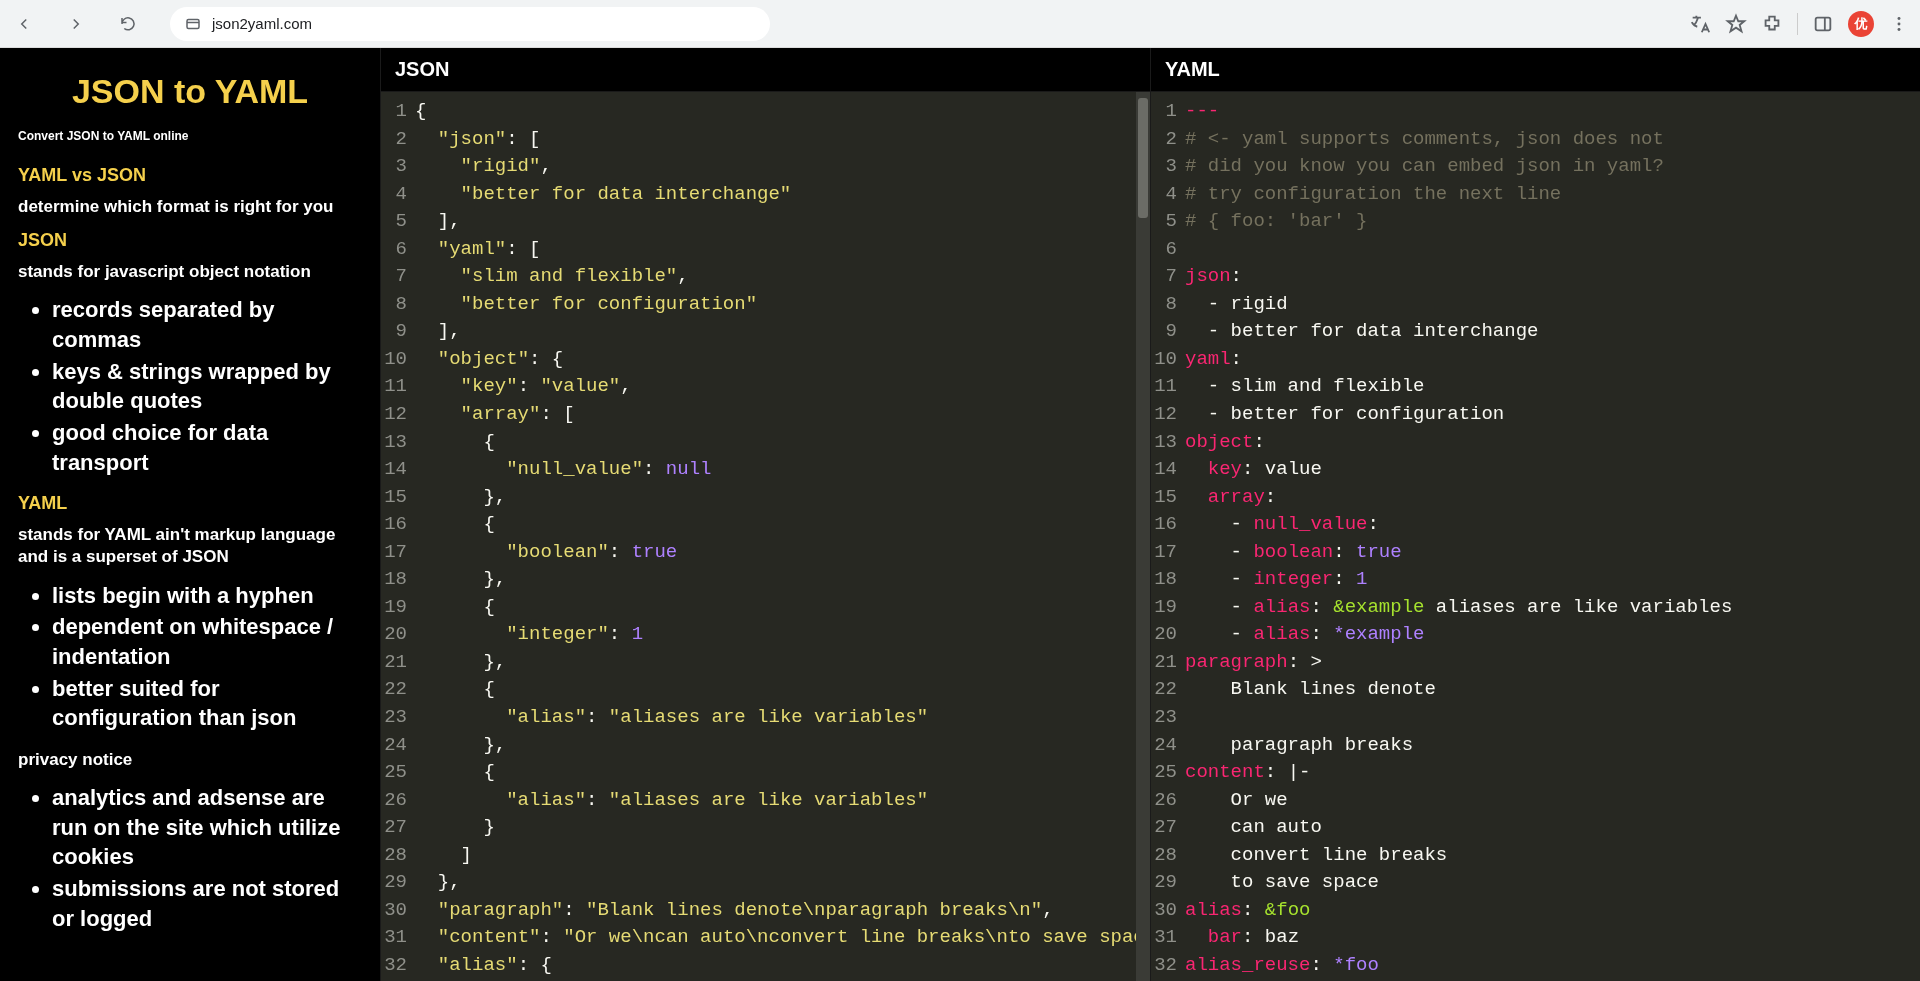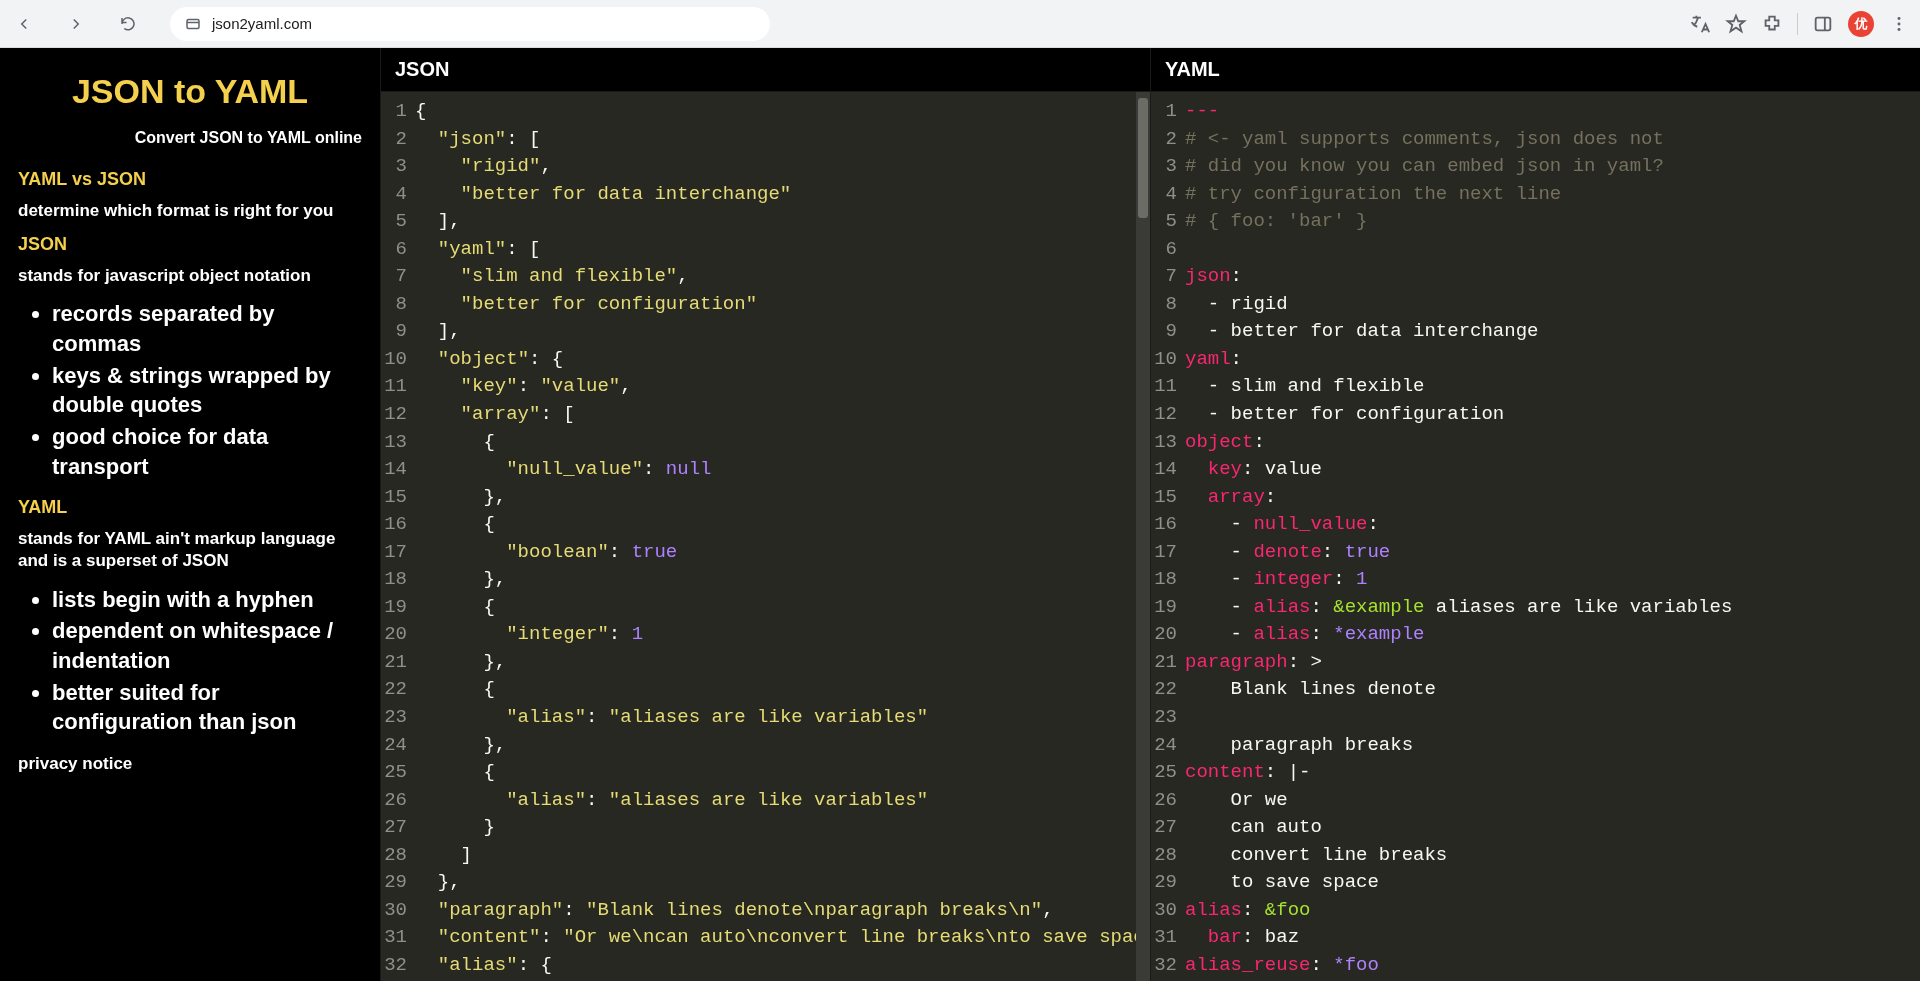--- a/index.html
+++ b/index.html
@@ -12,21 +12,21 @@
   .url-bar { flex:1; max-width: 600px; height: 34px; background:#fff; border-radius: 17px; display:flex; align-items:center; padding:0 14px; gap:10px; color:#202124; font-size:15px; margin-left:4px; }
   .url-icon { width:18px; height:18px; display:flex; align-items:center; justify-content:center; color:#5f6368; }
   .chrome-right { margin-left:auto; display:flex; align-items:center; gap:14px; }
   .chrome-ico { width:22px; height:22px; color:#5f6368; display:flex; align-items:center; justify-content:center; }
   .avatar { width:26px; height:26px; border-radius:50%; background:#ea4335; color:#fff; display:flex; align-items:center; justify-content:center; font-size:13px; font-weight:bold; }
 
   
   .app { display:flex; height: calc(100vh - 48px); background:#0f766e; color:#fff; }
   .sidebar { width: 380px; padding: 16px 18px; background:#000; overflow-y:auto; }
   .title { font-size: 34px; font-weight: 800; color:#f5d04c; text-align:center; margin: 8px 0 18px; }
-  .subtitle { font-size: 16px; font-weight:700; text-align:right; margin-bottom: 22px; }
+  .subtitle { font-size: 12px; font-weight:700; text-align:left; margin-bottom: 22px; }
   .sec-h { color:#f5d04c; font-weight:700; font-size:18px; margin: 6px 0 10px; }
   .sec-p { font-size:17px; font-weight:600; margin: 4px 0 12px; line-height:1.3; }
   .sidebar ul { list-style: disc; padding-left: 34px; margin: 4px 0 16px; }
   .sidebar li { font-size:22px; font-weight:600; line-height:1.35; margin:2px 0; }
 
   .panels { flex:1; display:flex; min-width:0; }
   .panel { flex:1; display:flex; flex-direction:column; min-width:0; border-left:1px solid #1a1a1a; }
   .panel-header { background:#000; padding: 10px 14px; font-size:20px; font-weight:800; border-bottom:1px solid #1a1a1a; }
   .editor { flex:1; background:#272822; overflow:auto; position:relative; }
   .gutter-scroll { position:absolute; right:0; top:0; bottom:0; width:14px; background:#3a3b36; }
@@ -125,20 +125,24 @@
 
     <div class="sec-h">YAML</div>
     <div class="sec-p">stands for YAML ain't markup language and is a superset of JSON</div>
     <ul>
       <li>lists begin with a hyphen</li>
       <li>dependent on whitespace / indentation</li>
       <li>better suited for configuration than json</li>
     </ul>
 
     <div class="sec-p" style="margin-top:10px">privacy notice</div>
+    <ul>
+      <li>analytics and adsense are run on the site which utilize cookies</li>
+      <li>submissions are not stored or logged</li>
+    </ul>
   </aside>
 
   <div class="panels">
     <section class="panel">
       <div class="panel-header">JSON</div>
       <div class="editor">
         <div class="code" id="json-code">
             <div class="ln"><span class="num">1</span><span class="txt"><span class="p">{</span></span></div>
             <div class="ln"><span class="num">2</span><span class="txt"><span class="p">  </span><span class="s">"json"</span><span class="p">: [</span></span></div>
             <div class="ln"><span class="num">3</span><span class="txt"><span class="p">    </span><span class="s">"rigid"</span><span class="p">,</span></span></div>
@@ -190,21 +194,21 @@
             <div class="ln"><span class="num">7</span><span class="txt"><span class="k">json</span><span class="p">:</span></span></div>
             <div class="ln"><span class="num">8</span><span class="txt"><span class="p">  - rigid</span></span></div>
             <div class="ln"><span class="num">9</span><span class="txt"><span class="p">  - better for data interchange</span></span></div>
             <div class="ln"><span class="num">10</span><span class="txt"><span class="k">yaml</span><span class="p">:</span></span></div>
             <div class="ln"><span class="num">11</span><span class="txt"><span class="p">  - slim and flexible</span></span></div>
             <div class="ln"><span class="num">12</span><span class="txt"><span class="p">  - better for configuration</span></span></div>
             <div class="ln"><span class="num">13</span><span class="txt"><span class="k">object</span><span class="p">:</span></span></div>
             <div class="ln"><span class="num">14</span><span class="txt"><span class="p">  </span><span class="k">key</span><span class="p">: value</span></span></div>
             <div class="ln"><span class="num">15</span><span class="txt"><span class="p">  </span><span class="k">array</span><span class="p">:</span></span></div>
             <div class="ln"><span class="num">16</span><span class="txt"><span class="p">    - </span><span class="k">null_value</span><span class="p">:</span></span></div>
-            <div class="ln"><span class="num">17</span><span class="txt"><span class="p">    - </span><span class="k">denote</span><span class="p">: </span><span class="kw">true</span></span></div>
+            <div class="ln"><span class="num">17</span><span class="txt"><span class="p">    - </span><span class="k">boolean</span><span class="p">: </span><span class="kw">true</span></span></div>
             <div class="ln"><span class="num">18</span><span class="txt"><span class="p">    - </span><span class="k">integer</span><span class="p">: </span><span class="kw">1</span></span></div>
             <div class="ln"><span class="num">19</span><span class="txt"><span class="p">    - </span><span class="k">alias</span><span class="p">: </span><span class="id">&amp;example</span><span class="p"> aliases are like variables</span></span></div>
             <div class="ln"><span class="num">20</span><span class="txt"><span class="p">    - </span><span class="k">alias</span><span class="p">: </span><span class="kw">*example</span></span></div>
             <div class="ln"><span class="num">21</span><span class="txt"><span class="k">paragraph</span><span class="p">: &gt;</span></span></div>
             <div class="ln"><span class="num">22</span><span class="txt"><span class="p">    Blank lines denote</span></span></div>
             <div class="ln"><span class="num">23</span><span class="txt"><span class="p"></span></span></div>
             <div class="ln"><span class="num">24</span><span class="txt"><span class="p">    paragraph breaks</span></span></div>
             <div class="ln"><span class="num">25</span><span class="txt"><span class="k">content</span><span class="p">: |-</span></span></div>
             <div class="ln"><span class="num">26</span><span class="txt"><span class="p">    Or we</span></span></div>
             <div class="ln"><span class="num">27</span><span class="txt"><span class="p">    can auto</span></span></div>

